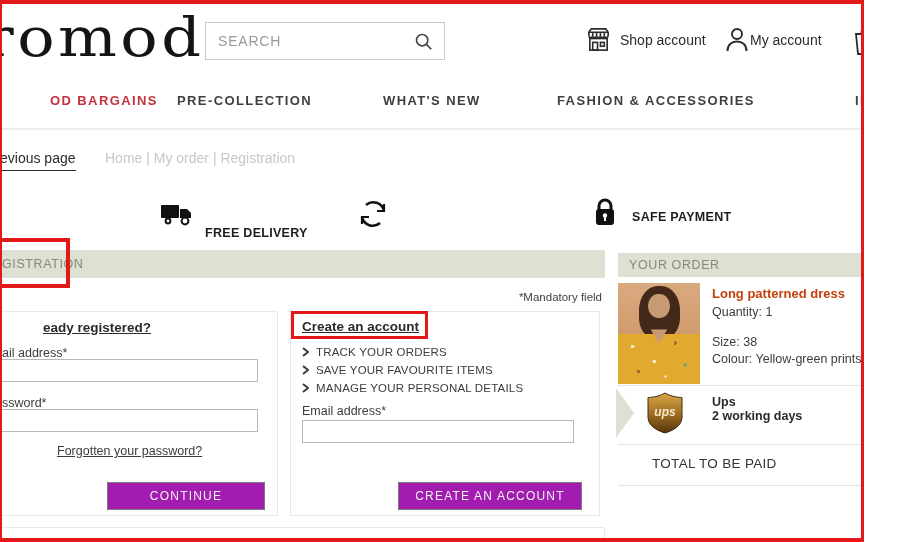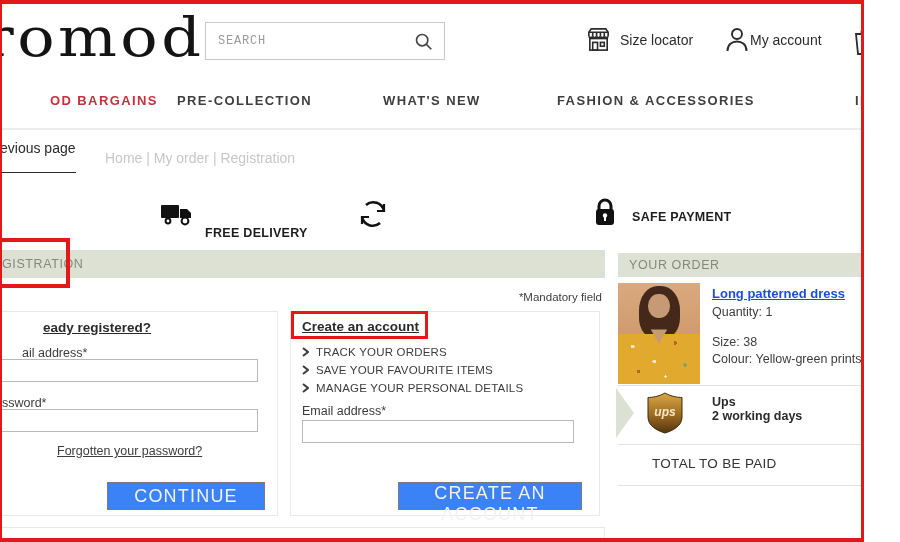--- a/index.html
+++ b/index.html
@@ -11,34 +11,34 @@
   
   .vp-border { position:absolute; inset:0; border-top:4px solid #e31818; border-bottom:4px solid #e31818;
                border-left:2px solid #e31818; border-right:3px solid #e31818; z-index:90; pointer-events:none; }
   .anno-box { position:absolute; border:4px solid #e31818; z-index:80; pointer-events:none; }
 
   
   .logo { left:-16px; top:6px; font-family:"DejaVu Serif", serif; font-size:54px; color:#141414;
           letter-spacing:3px; transform:scaleX(1.15); transform-origin:left top; }
   .searchbox { left:205px; top:22px; width:240px; height:38px; border:1px solid #c9c9c9; background:#fff; }
   .searchbox input { position:absolute; left:12px; top:0; width:190px; height:36px; border:0; outline:none;
-          font-family:Liberation Mono, monospace; font-size:12px; letter-spacing:0.8px; color:#3c3c3c; }
+          font-family:Liberation Sans, sans-serif; font-size:14px; letter-spacing:0.8px; color:#3c3c3c; }
   .searchbox input::placeholder { color:#9a9a9a; }
   .search-ic { position:absolute; right:10px; top:9px; }
   .hdr-link { top:32px; font-size:14px; color:#2b2b2b; }
   .cart-amt { left:884px; top:32px; font-size:14px; color:#2b2b2b; }
   .bag-num { position:absolute; left:0; top:11px; width:26px; text-align:center; font-size:11px; font-weight:bold; color:#2b2b2b; }
 
   
   .nav-item { top:93px; font-size:13px; font-weight:bold; letter-spacing:1.4px; color:#3f3f3f; white-space:nowrap; cursor:pointer; }
   .nav-red { color:#c5303c;padding-left:48px; }
   .hdiv { left:0; top:128px; width:900px; height:2px; background:#ececec; }
 
   
-  .backlink { left:0; top:140px; font-size:14px; color:#2b2b2b; border-bottom:1px solid #2b2b2b; padding-bottom:16px; }
+  .backlink { left:0; top:150px; font-size:14px; color:#2b2b2b; border-bottom:1px solid #2b2b2b; padding-bottom:4px; }
   .trail { left:105px; top:150px; font-size:14px; color:#c7c7c7; }
 
   
   .benefit-lbl { font-size:12.5px; font-weight:bold; color:#1d1d1d; letter-spacing:0.3px; line-height:16px; white-space:nowrap; }
 
   
   .bar { background:#dde1d3; color:#85887a; font-size:12.5px; letter-spacing:0.6px; }
   .bar-reg { left:0; top:250px; width:605px; height:28px; line-height:28px; padding-left:2px; }
   .bar-order { left:618px; top:253px; width:290px; height:24px; line-height:24px; padding-left:11px; }
 
@@ -47,27 +47,27 @@
   .panel { border:1px solid #e9e9e9; background:#fff; }
   .panel-left { left:-40px; top:311px; width:318px; height:205px; }
   .panel-mid { left:290px; top:311px; width:310px; height:205px; }
   .panel-bottom { left:-40px; top:527px; width:645px; height:40px; }
 
   .h-underline { font-size:13.5px; font-weight:bold; color:#2b2b2b; text-decoration:underline; white-space:nowrap; }
   .field-lbl { font-size:12.5px; color:#3c3c3c; white-space:nowrap; }
   .tbox { border:1px solid #b9b9b9; background:#fff; height:23px; }
   .tbox input { width:100%; height:100%; border:0; outline:none; font-family:"Liberation Sans", sans-serif; font-size:12px; padding:0 6px; }
   .link { font-size:12.5px; color:#3c3c3c; text-decoration:underline; white-space:nowrap; cursor:pointer; }
-  .btn { background:#3b82f6; border:1px solid #7a7a7a; color:#f2f2f2; font-family:"Liberation Sans", sans-serif;
-         font-size:18px; letter-spacing:1.2px; text-align:center; cursor:pointer; }
+  .btn { background:#a21caf; border:1px solid #7a7a7a; color:#f2f2f2; font-family:"Liberation Sans", sans-serif;
+         font-size:12px; letter-spacing:1.2px; text-align:center; cursor:pointer; }
   .chev-row { display:flex; align-items:center; gap:7px; }
   .chev-txt { font-size:11.5px; letter-spacing:0.2px; color:#3c3c3c; white-space:nowrap; }
 
   
-  .prod-name { left:712px; top:286px; font-size:13px; font-weight:bold; color:#1d4ed8; white-space:nowrap;text-decoration:underline; }
+  .prod-name { left:712px; top:286px; font-size:13px; font-weight:bold; color:#c2410c; white-space:nowrap; }
   .prod-line { font-size:12.5px; color:#3c3c3c; white-space:nowrap; }
   .price { font-size:14.5px; color:#2f2f2f; white-space:nowrap; }
   .sep { height:1px; background:#e3e3e3; }
 
   .prod-img { left:618px; top:283px; width:82px; height:101px; overflow:hidden;
               background:linear-gradient(180deg,#d9a97f 0%,#cf9a6c 55%,#cbb08c 100%); }
   .prod-img .hair { position:absolute; left:26%; top:3%; width:50%; height:52%;
               background:#44291b; border-radius:46% 46% 40% 40%; }
   .prod-img .face { position:absolute; left:37%; top:11%; width:26%; height:24%;
               background:#c79a76; border-radius:48%; }
@@ -109,21 +109,21 @@
   <span class="abs" style="left:585px; top:26px;">
     <svg width="27" height="27" viewBox="0 0 28 28" fill="none" stroke="#2b2b2b" stroke-width="1.7">
       <path d="M4 11 V6.5 L6.5 3 H21.5 L24 6.5 V11"></path>
       <path d="M4 6.5 H24 M8 6.5 V11 M12 6.5 V11 M16 6.5 V11 M20 6.5 V11"></path>
       <path d="M4 11 Q6 13 8 11 M8 11 Q10 13 12 11 M12 11 Q14 13 16 11 M16 11 Q18 13 20 11 M20 11 Q22 13 24 11"></path>
       <rect x="5" y="13" width="18" height="12"></rect>
       <rect x="8" y="17" width="5" height="8"></rect>
       <rect x="16" y="17" width="4" height="4"></rect>
     </svg>
   </span>
-  <span class="abs hdr-link" style="left:620px;">Size locator</span>
+  <span class="abs hdr-link" style="left:620px;">Shop account</span>
 
   <span class="abs" style="left:724px; top:26px;">
     <svg width="26" height="27" viewBox="0 0 26 27" fill="none" stroke="#2b2b2b" stroke-width="1.9">
       <circle cx="13" cy="8" r="5"></circle>
       <path d="M3.5 25 C3.5 18.5 8 15.5 13 15.5 C18 15.5 22.5 18.5 22.5 25"></path>
     </svg>
   </span>
   <span class="abs hdr-link" style="left:750px;">My account</span>
 
   <span class="abs" style="left:852px; top:25px; width:28px; height:32px;">
@@ -175,21 +175,21 @@
   </span>
   <span class="abs benefit-lbl" style="left:632px; top:209px;">SAFE PAYMENT</span>
 
   <div class="abs bar bar-reg">GISTRATION</div>
   <div class="abs bar bar-order">YOUR ORDER</div>
 
   <div class="abs mandatory">*Mandatory field</div>
 
   <div class="abs panel panel-left"></div>
   <span class="abs h-underline" style="left:2px; top:320px;margin-left:41px;">eady registered?</span>
-  <span class="abs field-lbl" style="left:2px; top:346px;padding-left:20px;">ail address*</span>
+  <span class="abs field-lbl" style="left:2px; top:346px;">ail address*</span>
   <div class="abs tbox" style="left:-40px; top:359px; width:298px;">
     <input type="text" value="" style="">
   </div>
   <span class="abs field-lbl" style="left:2px; top:396px;">ssword*</span>
   <div class="abs tbox" style="left:-40px; top:409px; width:298px;">
     <input type="password" value="" style="">
   </div>
   <span class="abs link" style="left:57px; top:444px;">Forgotten your password?</span>
   <button class="abs btn" style="left:107px; top:482px; width:158px; height:28px;">CONTINUE</button>
 

